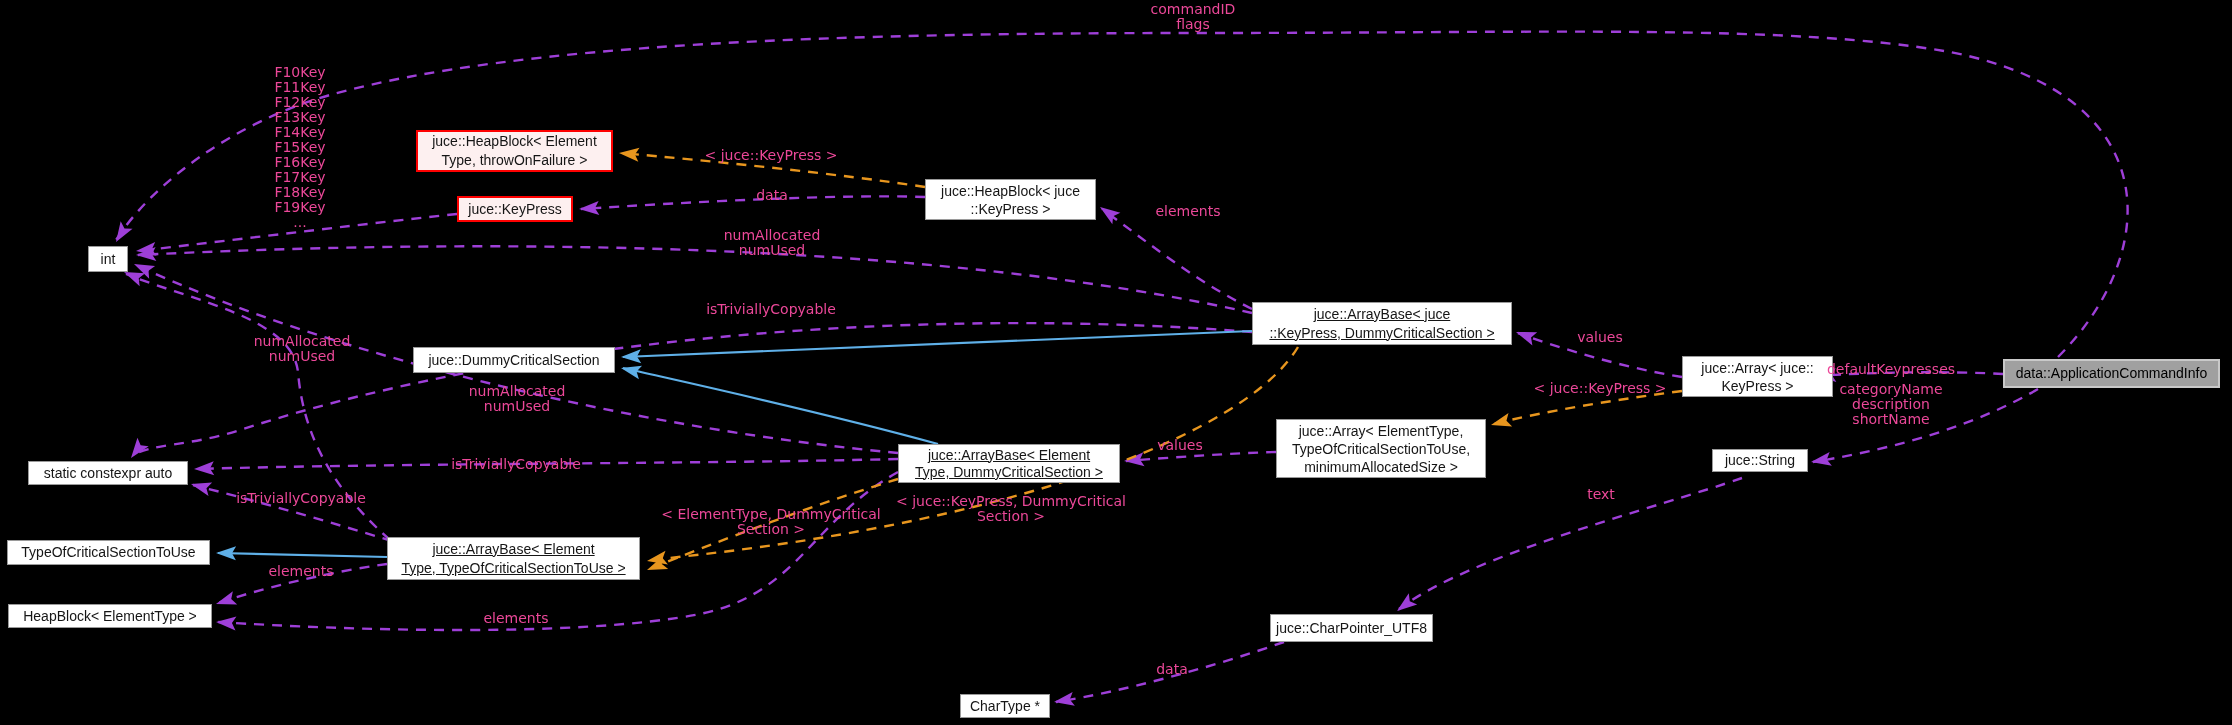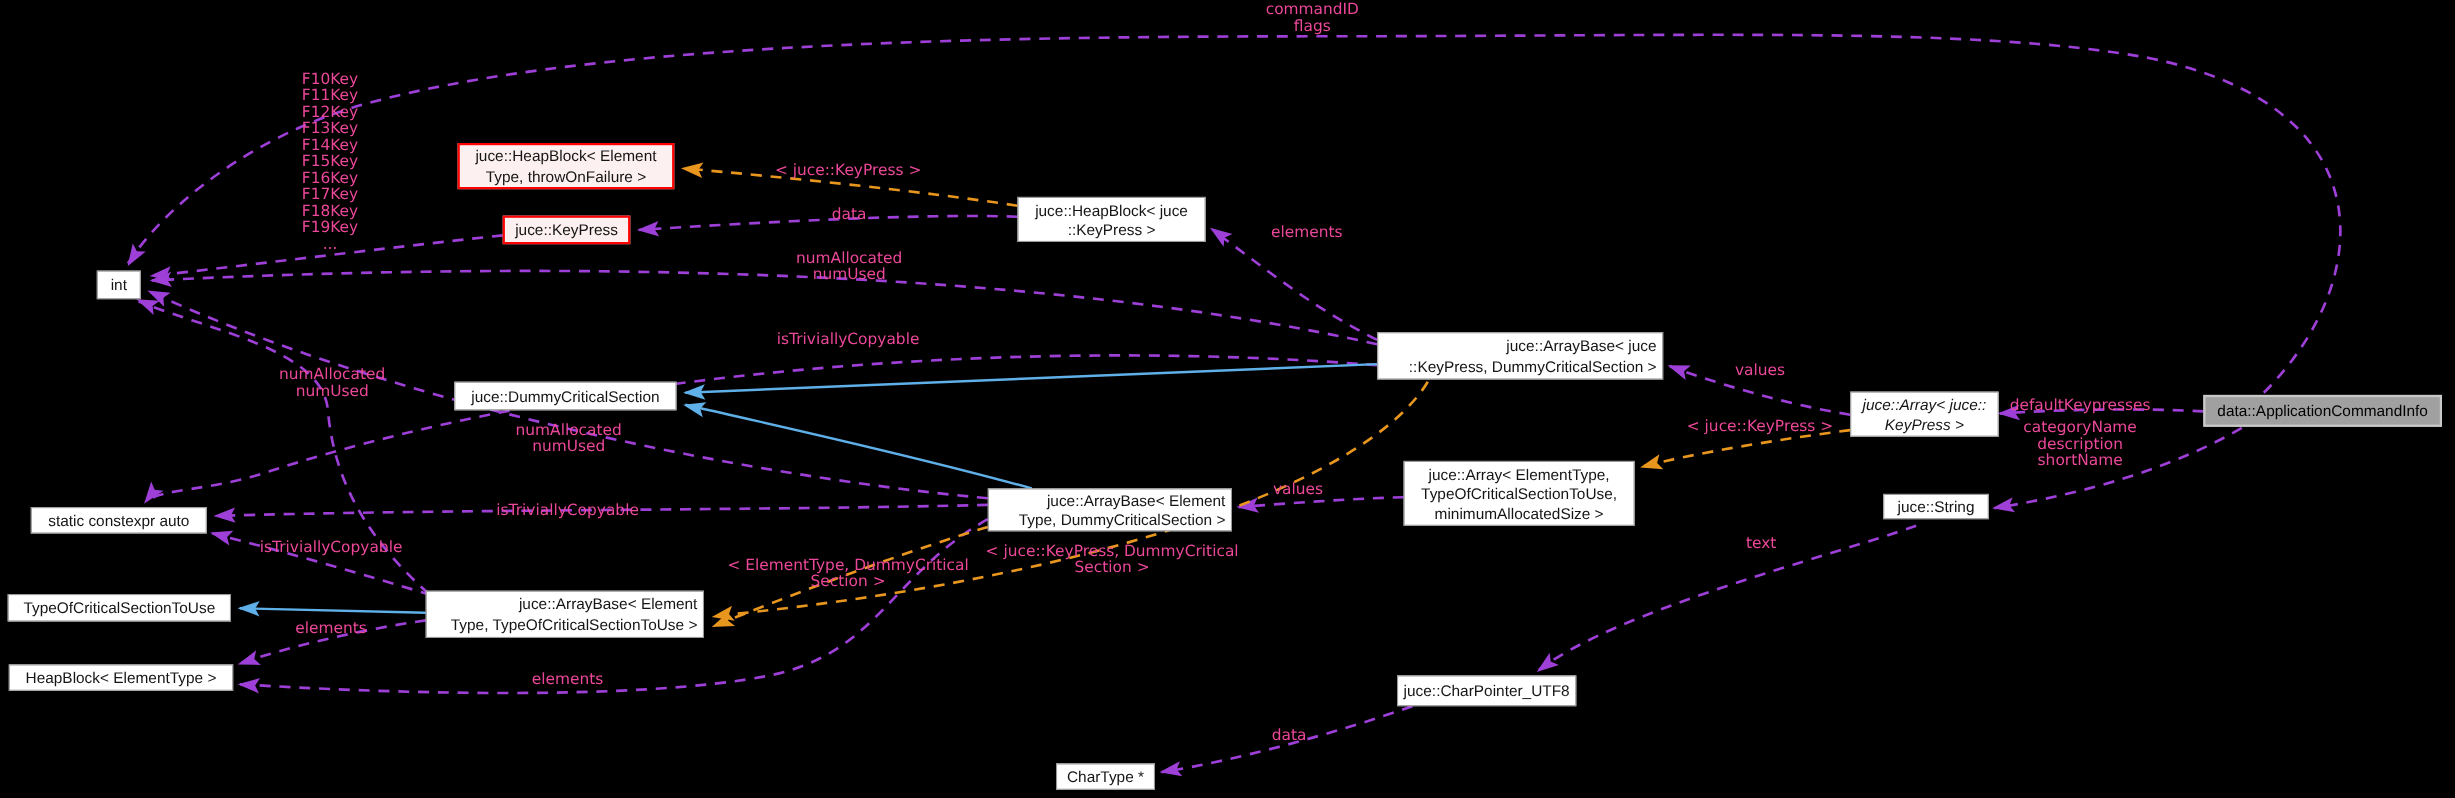--- a/index.html
+++ b/index.html
@@ -3,21 +3,21 @@
 <meta charset="utf-8">
 <style>
   html,body{margin:0;padding:0;background:#000;}
   #stage{position:relative;width:2232px;height:725px;background:#000;overflow:hidden;
          font-family:"Liberation Sans",sans-serif;}
   #edges-svg{position:absolute;left:0;top:0;width:2232px;height:725px;}
   .node{position:absolute;box-sizing:border-box;background:#fff;border:1.6px solid #9a9a9a;
         color:#151515;display:flex;flex-direction:column;justify-content:center;
         font-size:14px;cursor:pointer;}
   .node .line{padding:0 5px;white-space:nowrap;text-align:center;}
-  .node.left .line{text-align:right;}
+  .node.left .line{text-align:center;text-decoration:underline;}
   .node.highlight{background:#fdf0f0;border:2.2px solid #fe0000;}
   .node.main{background:#a0a0a0;border:2.2px solid #c9c9c9;color:#000;}
   .edge-label{position:absolute;transform:translateX(-50%);color:#ec4899;
         font-family:"DejaVu Sans",sans-serif;font-size:14px;line-height:15px;
         text-align:center;white-space:nowrap;pointer-events:none;}
 </style>
 </head>
 <body>
 
 <div id="stage">
@@ -88,21 +88,21 @@
         <div class="line" style="line-height: 18px;">juce::HeapBlock&lt; juce</div>
         <div class="line" style="line-height: 18px;">::KeyPress &gt;</div>
       </div>
       <div class="node normal left" style="left: 1252px; top: 302px; width: 260px; height: 43px;">
         <div class="line" style="line-height: 19px;">juce::ArrayBase&lt; juce</div>
         <div class="line" style="line-height: 19px;">::KeyPress, DummyCriticalSection &gt;</div>
       </div>
       <div class="node normal" style="left: 413px; top: 347px; width: 202px; height: 26px;">
         <div class="line" style="line-height: 22px;">juce::DummyCriticalSection</div>
       </div>
-      <div class="node normal" style="left: 1682px; top: 356px; width: 135px; height: 41px; font-style: italic;">
+      <div class="node normal" style="left: 1682px; top: 356px; width: 151px; height: 41px;">
         <div class="line" style="line-height: 18px;">juce::Array&lt; juce::</div>
         <div class="line" style="line-height: 18px;">KeyPress &gt;</div>
       </div>
       <div class="node main" style="left: 2003px; top: 359px; width: 217px; height: 29px;">
         <div class="line" style="line-height: 25px;">data::ApplicationCommandInfo</div>
       </div>
       <div class="node normal" style="left: 1276px; top: 419px; width: 210px; height: 59px;">
         <div class="line" style="line-height: 18px;">juce::Array&lt; ElementType,</div>
         <div class="line" style="line-height: 18px;">TypeOfCriticalSectionToUse,</div>
         <div class="line" style="line-height: 18px;">minimumAllocatedSize &gt;</div>

